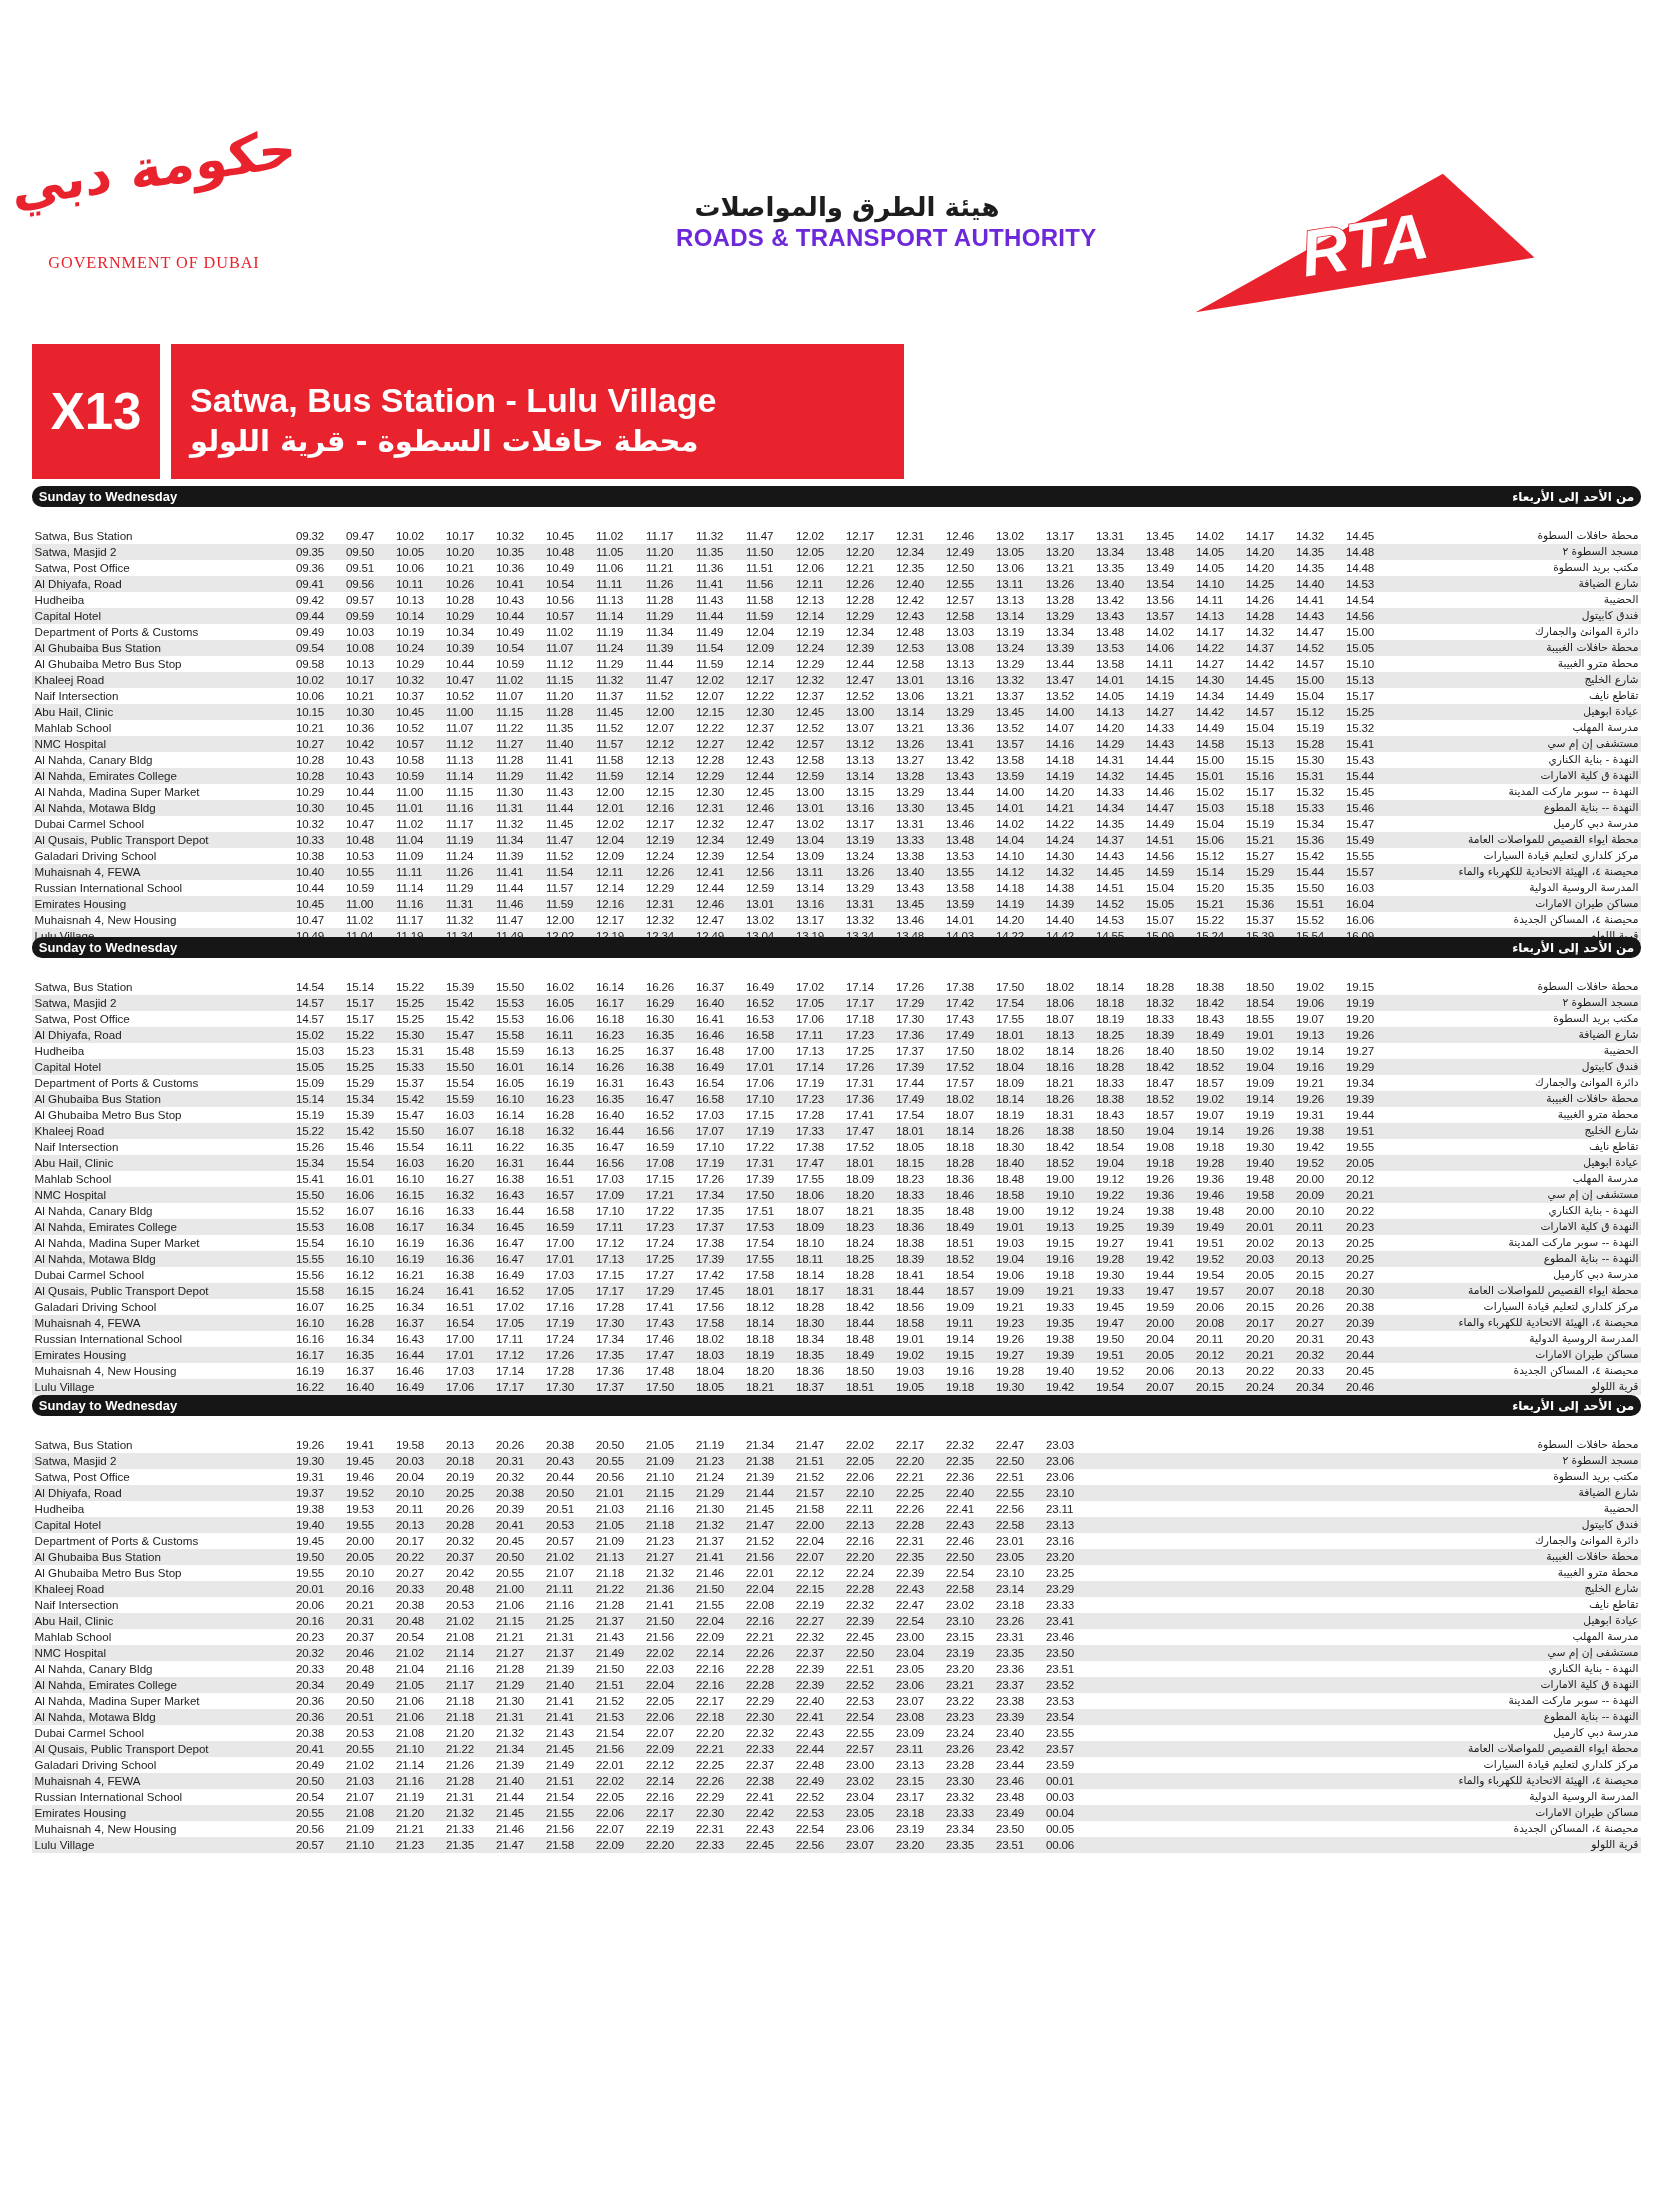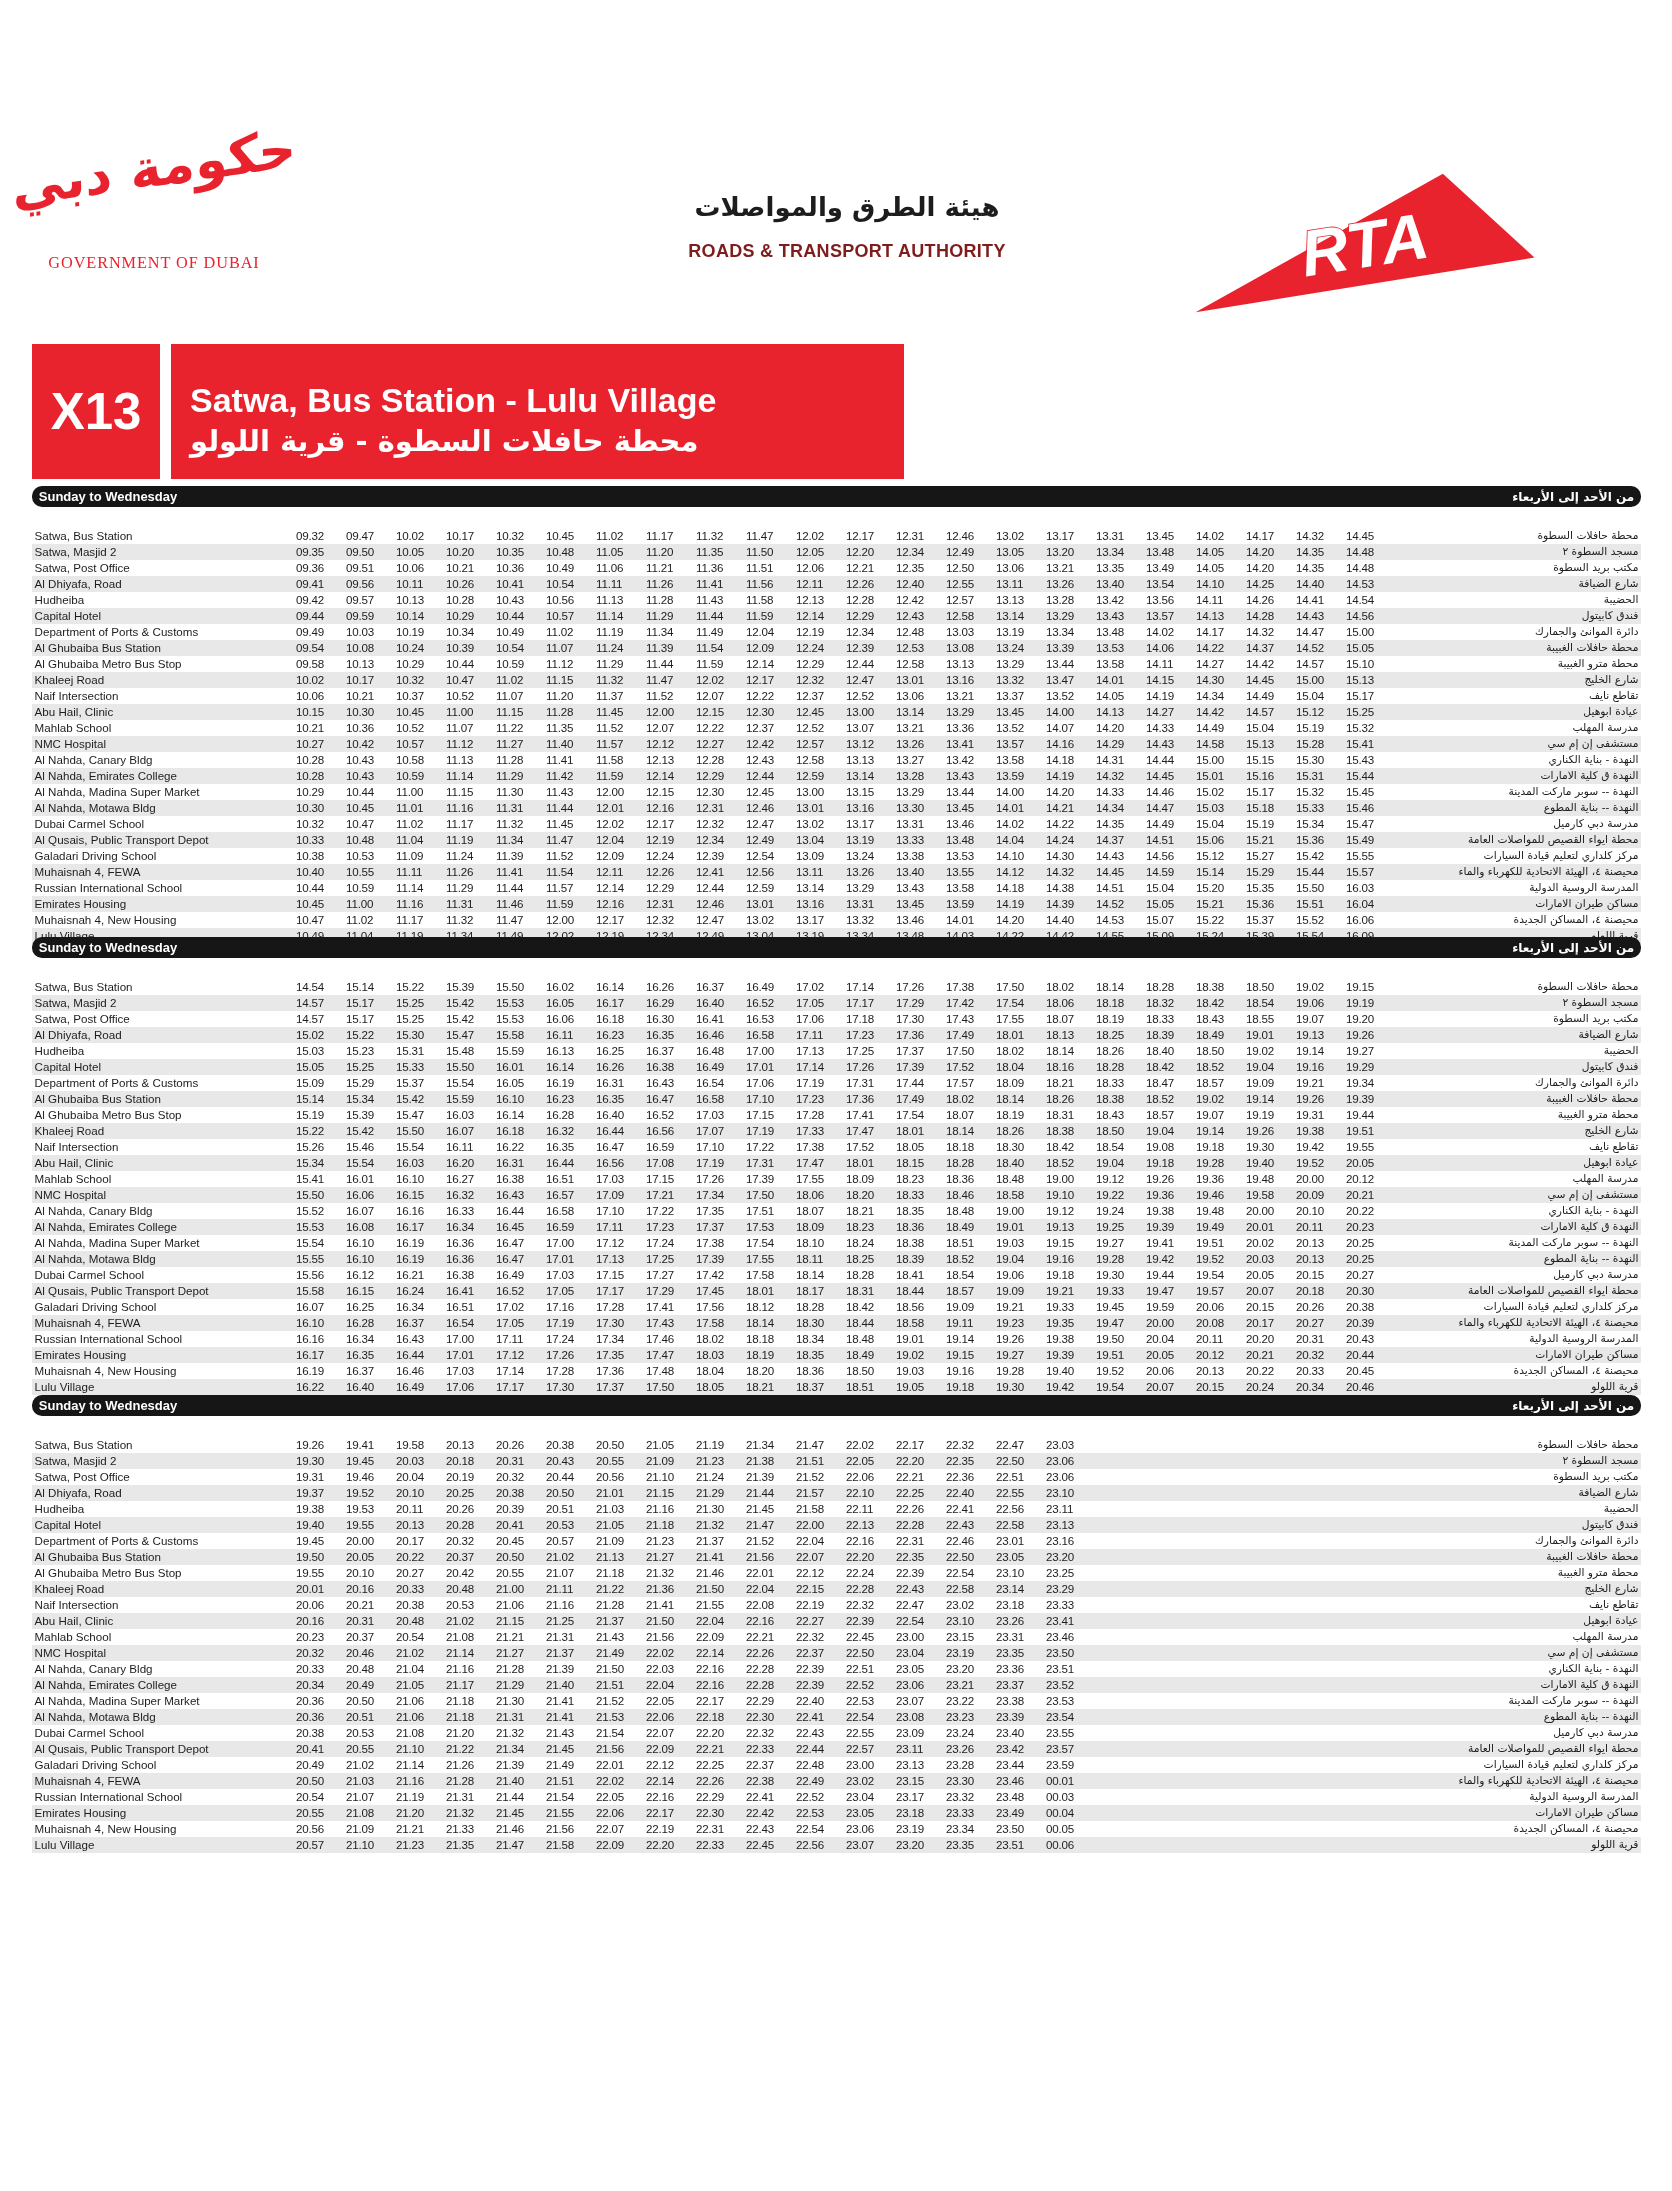--- a/index.html
+++ b/index.html
@@ -9,21 +9,21 @@
 
   
   .gov-logo{position:absolute;left:47px;top:86px;width:214px;height:163px;
             display:flex;align-items:center;justify-content:center;}
   .gov-callig{font-family:"DejaVu Sans",sans-serif;font-weight:bold;font-size:53px;color:#e8232e;
               transform:rotate(-8deg) skewX(-6deg);white-space:nowrap;}
   .gov-caption{position:absolute;left:30px;top:253px;width:248px;text-align:center;
                font-family:"Liberation Serif",serif;font-size:16.3px;letter-spacing:0.9px;color:#e8232e;}
   .rta-textblock{position:absolute;left:676px;top:192px;width:342px;text-align:center;}
   .rta-ar{font-size:26px;font-weight:bold;color:#1d1d1d;}
-  .rta-en{font-size:18px;font-weight:bold;letter-spacing:0.3px;color:#7f1d1d;margin-top:19px;white-space:nowrap;}
+  .rta-en{font-size:24px;font-weight:bold;letter-spacing:0.3px;color:#6d28d9;margin-top:2px;white-space:nowrap;}
   .rta-logo{position:absolute;left:1193px;top:171px;width:344px;height:144px;}
 
   
   .route-num{position:absolute;left:32px;top:344px;width:128px;height:135px;background:#e8232e;
              color:#fff;display:flex;align-items:center;justify-content:center;
              font-size:51px;font-weight:bold;}
   .route-title{position:absolute;left:171px;top:344px;width:733px;height:135px;background:#e8232e;
                color:#fff;display:flex;flex-direction:column;justify-content:center;
                padding-left:19px;box-sizing:border-box;}
   .route-title-en{font-size:34px;font-weight:bold;margin-top:16px;}

